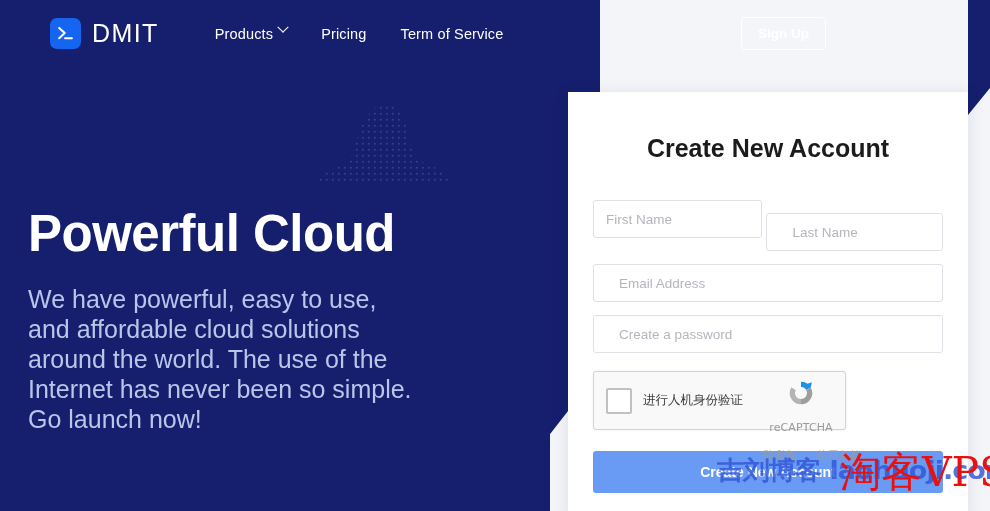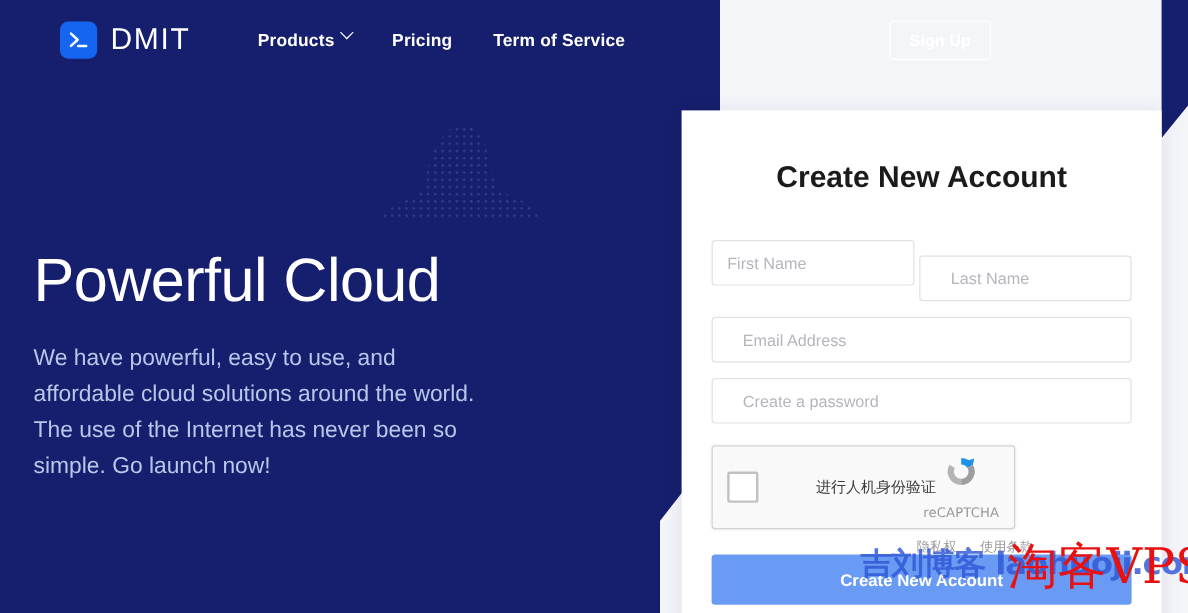--- a/index.html
+++ b/index.html
@@ -92,21 +92,21 @@
 
   .nav {
     display: flex;
     align-items: center;
     gap: 34px;
     margin-left: 56px;
   }
   .nav-item {
     color: #ffffff;
     font-size: 14.5px;
-    font-weight: bold;
+    font-weight: normal;
     letter-spacing: .15px;
     cursor: pointer;
     display: flex;
     align-items: flex-start;
     gap: 6px;
     white-space: nowrap;
   }
   .chev {
     display: inline-block;
     width: 8px; height: 8px;
@@ -132,27 +132,27 @@
   .hero {
     position: absolute;
     left: 28px; top: 205px;
     width: 420px;
     z-index: 10;
   }
   .hero-title {
     color: #ffffff;
     font-size: 51px;
     line-height: 57px;
-    font-weight: normal;
+    font-weight: bold;
     letter-spacing: -.5px;
   }
   .hero-sub {
     margin-top: 22px;
     color: #b9c6ea;
-    font-size: 19px;
+    font-size: 25px;
     line-height: 30px;
     max-width: 385px;
   }
 
   
   .card {
     position: absolute;
     left: 568px; top: 92px;
     width: 400px;
     height: 430px;
@@ -182,29 +182,28 @@
     outline: none;
     background: #fff;
   }
   .fld::placeholder { color: #b4b6bd; }
   .row + .fld, .fld + .fld { margin-top: 13px; padding-left: 25px; }
 
   
   .recaptcha {
     margin-top: 18px;
     width: 253px;
-    height: 70px;
+    height: 59px;
     background: #f9f9f9;
     border: 1px solid #d3d3d3;
     border-radius: 3px;
     display: flex;
     align-items: center;
     position: relative;
     box-shadow: 0 0 3px rgba(0,0,0,.07);
-    gap: 37px;
   }
   .rc-box {
     width: 26px; height: 26px;
     border: 2px solid #c1c1c1;
     border-radius: 2px;
     background: #fff;
     margin-left: 12px;
     flex: none;
     cursor: pointer;
   }

